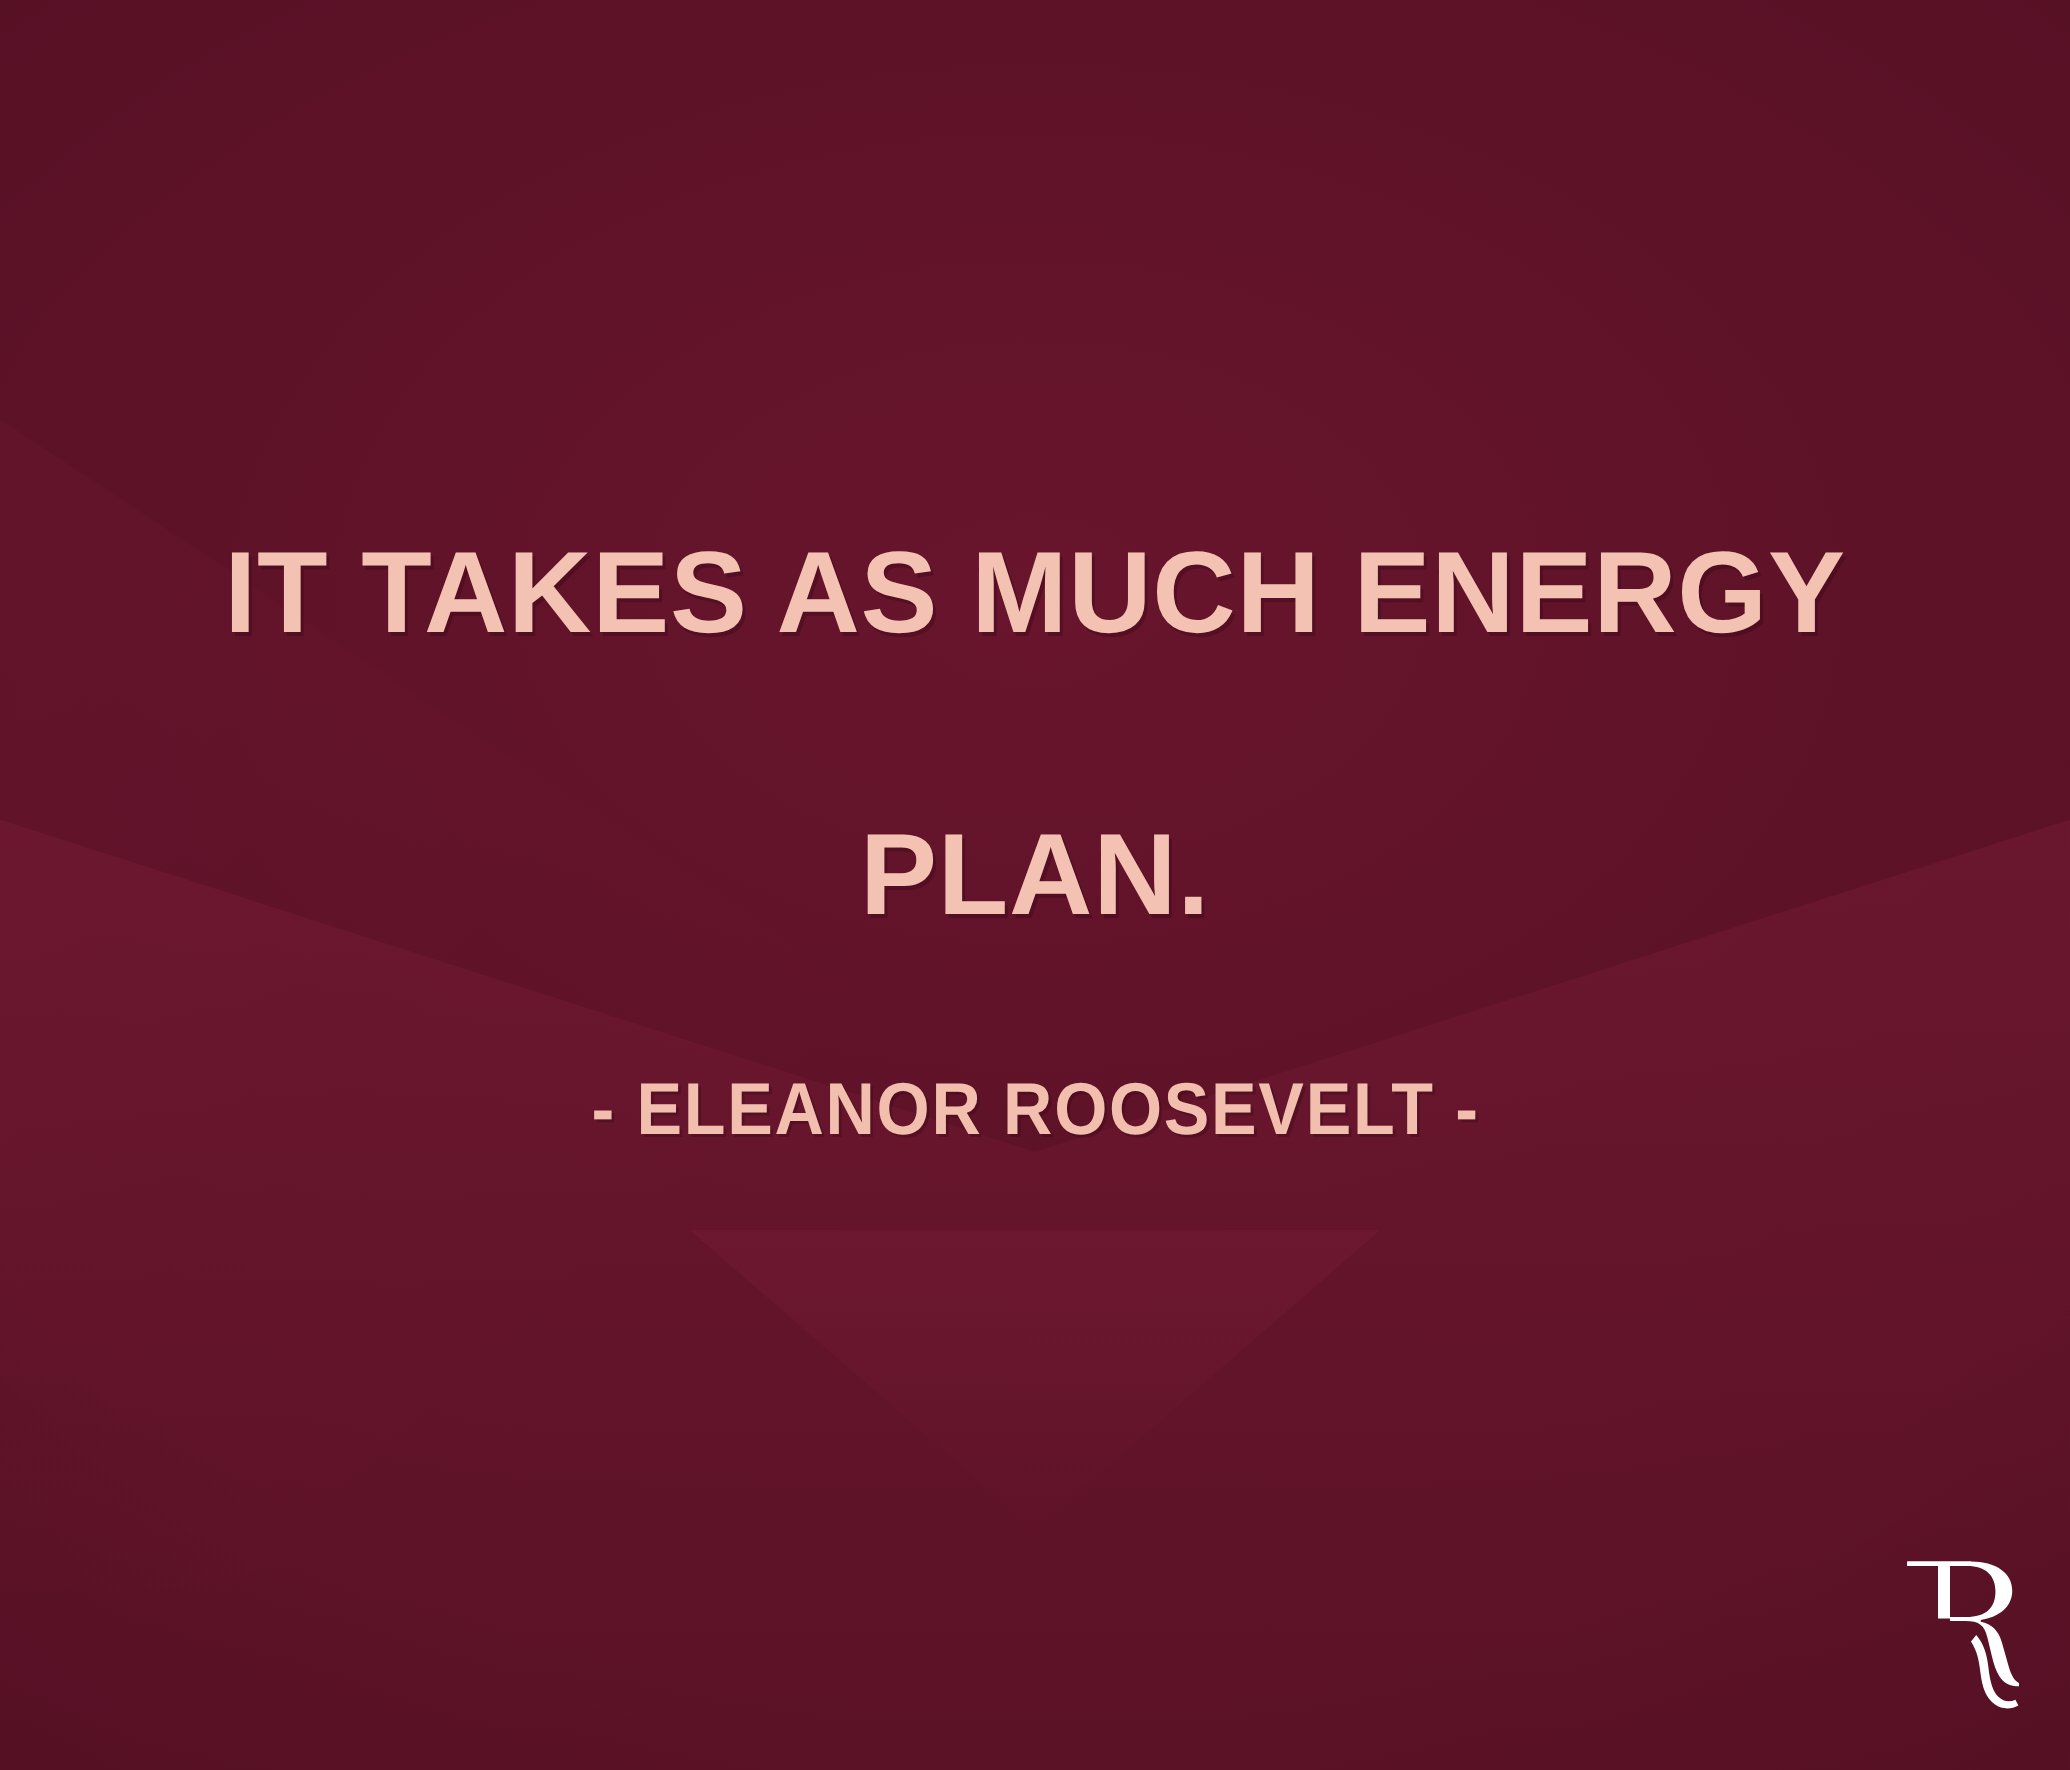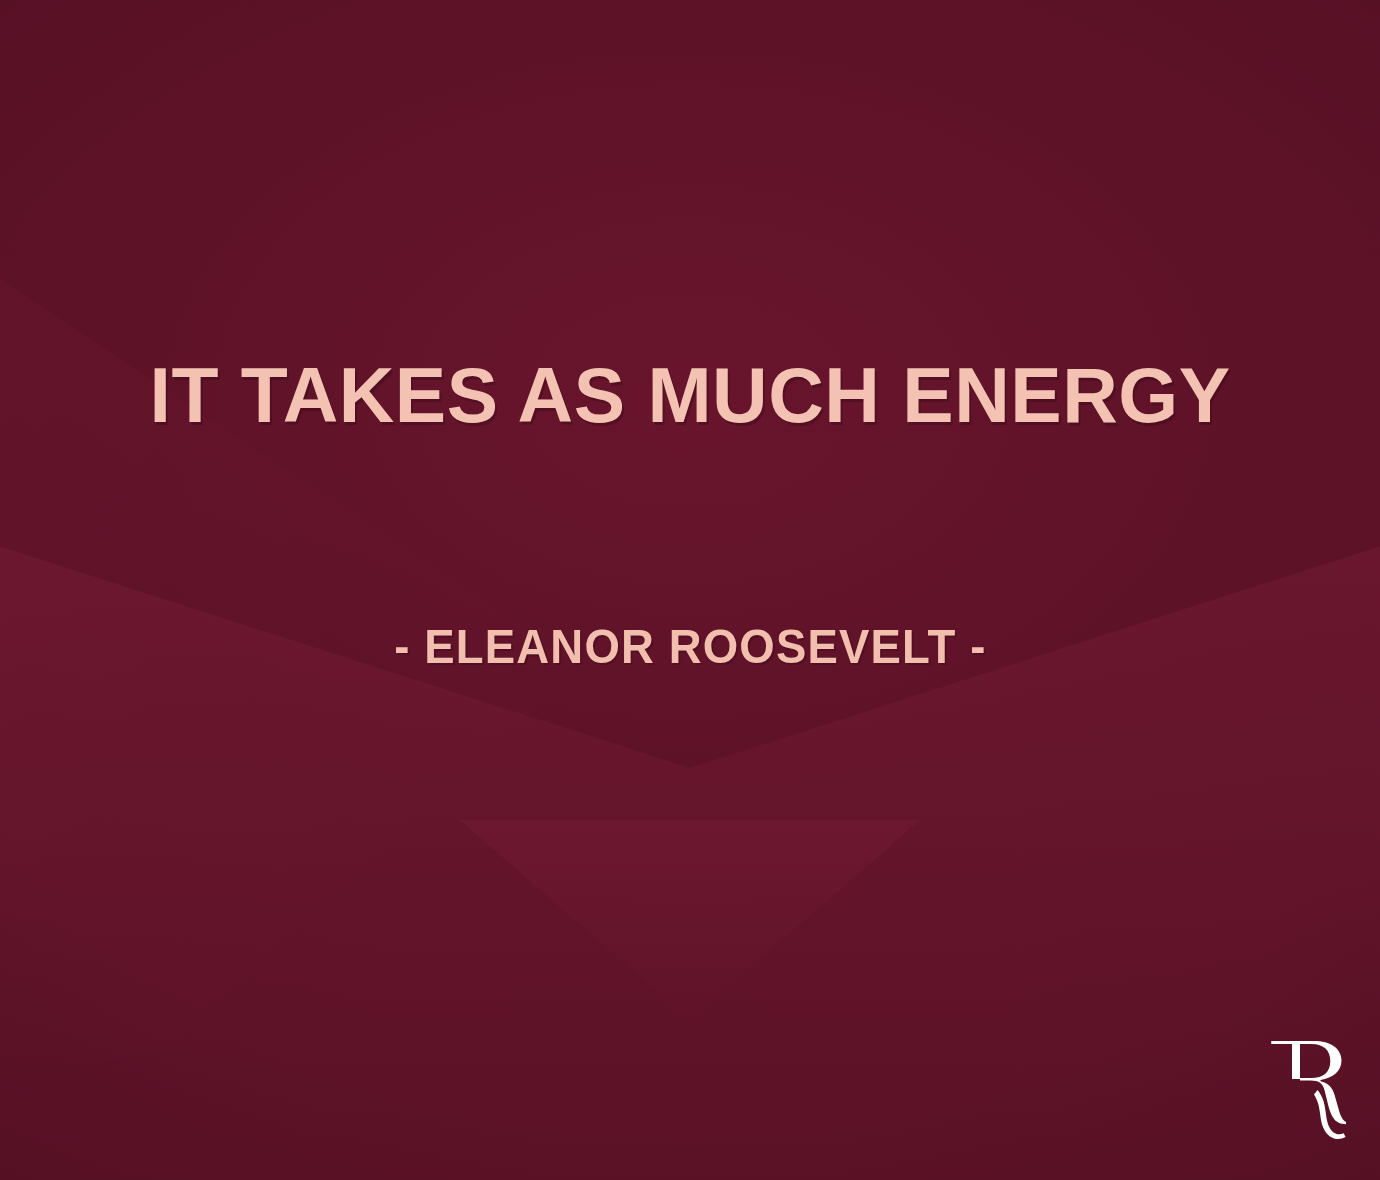--- a/index.html
+++ b/index.html
@@ -153,20 +153,21 @@
   <div class="bg-facet-left"></div>
   <div class="bg-chevron"></div>
   <div class="bg-notch"></div>
   <div class="bg-vignette"></div>
 
   <div class="content">
 
     <blockquote class="quote">
       <span>IT TAKES AS MUCH ENERGY</span><br>
       <br>
+      <span>PLAN.</span>
     </blockquote>
 
     <div class="attribution">- ELEANOR ROOSEVELT -</div>
 
   </div>
 
   <svg class="logo" viewBox="0 0 78 110" xmlns="http://www.w3.org/2000/svg" aria-label="R">
 
     <path fill="#FFFFFF" d="
         M 1.5 7.0

